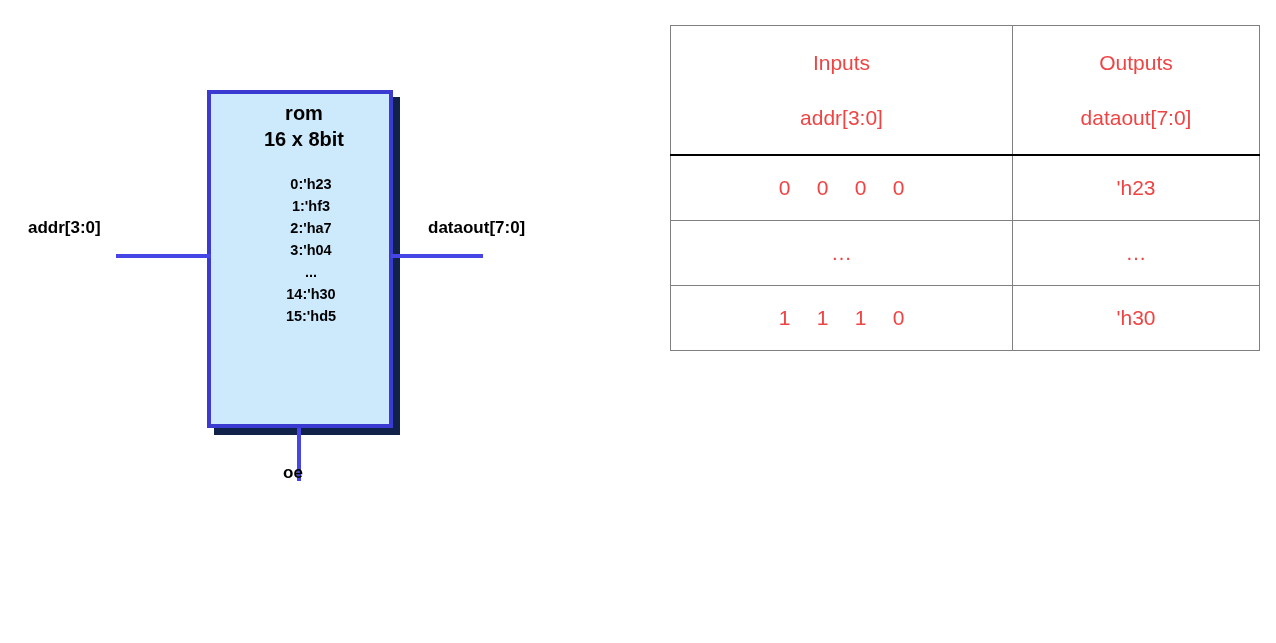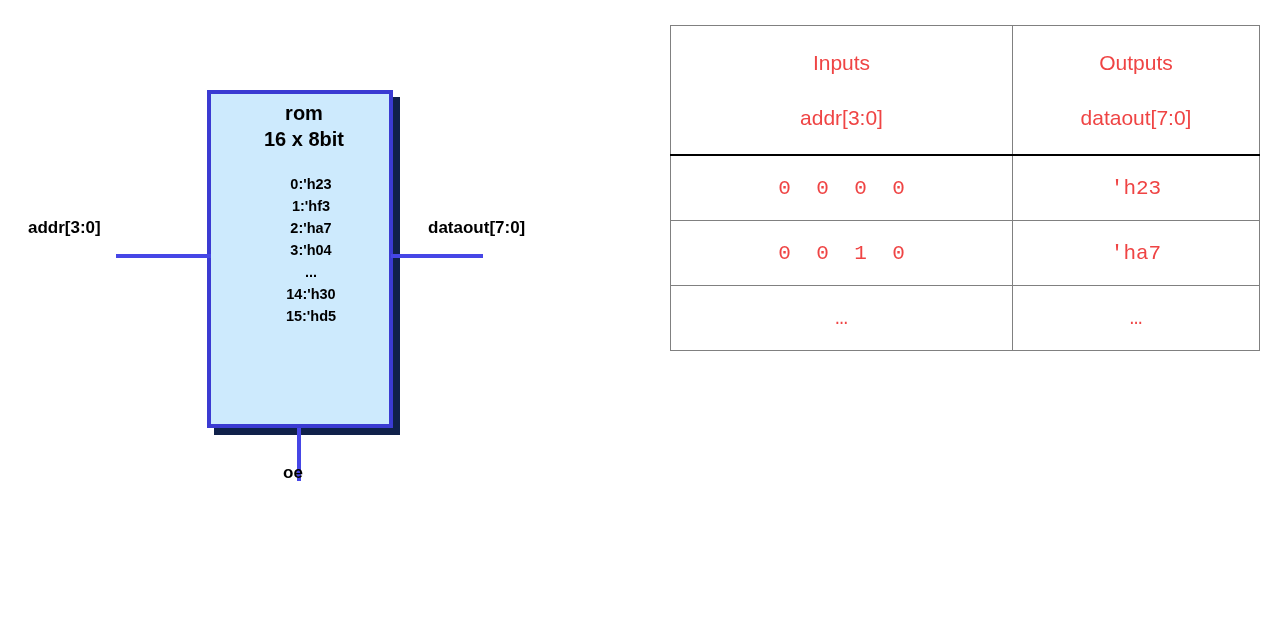--- a/index.html
+++ b/index.html
@@ -120,21 +120,20 @@
   #truth-table thead th {
     height: 128px;
     border-bottom: 2px solid #000000;
     line-height: 1.0;
   }
   .hdr-top   { display: block; margin-bottom: 34px; }
   .hdr-sub   { display: block; }
 
   #truth-table tbody td {
     height: 64px;
-    font-family: Liberation Mono, monospace;
   }
 
   .bits { display: inline-block; white-space: pre; letter-spacing: 0px; }
   .bit  { display: inline-block; width: 38px; text-align: center; }
 </style>
 </head>
 <body>
 
 <div id="diagram">
 
@@ -183,21 +182,21 @@
       </th>
     </tr>
   </thead>
   <tbody id="truth-table-body">
 
   <tr>
         <td><span class="bits"><span class="bit">0</span><span class="bit">0</span><span class="bit">0</span><span class="bit">0</span></span></td>
         <td>'h23</td>
       </tr>
       <tr>
-        <td><span class="bits"><span class="bit">0</span><span class="bit">0</span><span class="bit">1</span><span class="bit">0</span></span></td>
-        <td>'ha7</td>
-      </tr>
-      <tr>
         <td><span class="bits"><span class="bit">…</span></span></td>
         <td>…</td>
       </tr>
+      <tr>
+        <td><span class="bits"><span class="bit">1</span><span class="bit">1</span><span class="bit">1</span><span class="bit">0</span></span></td>
+        <td>'h30</td>
+      </tr>
     </tbody>
 </table>
 
 </body></html>

